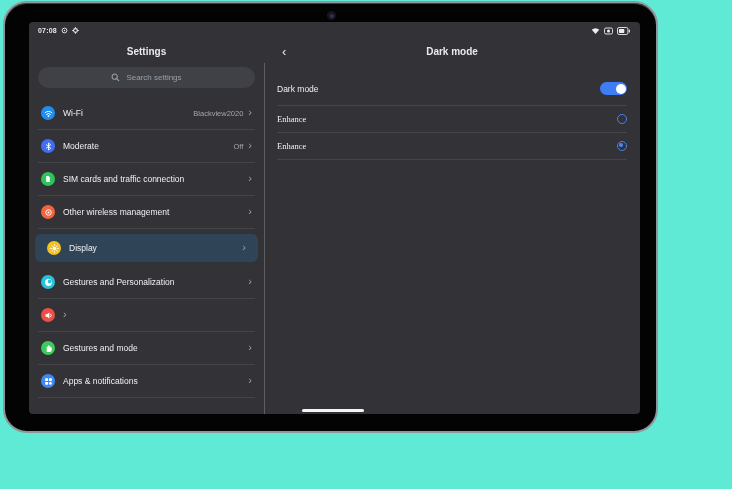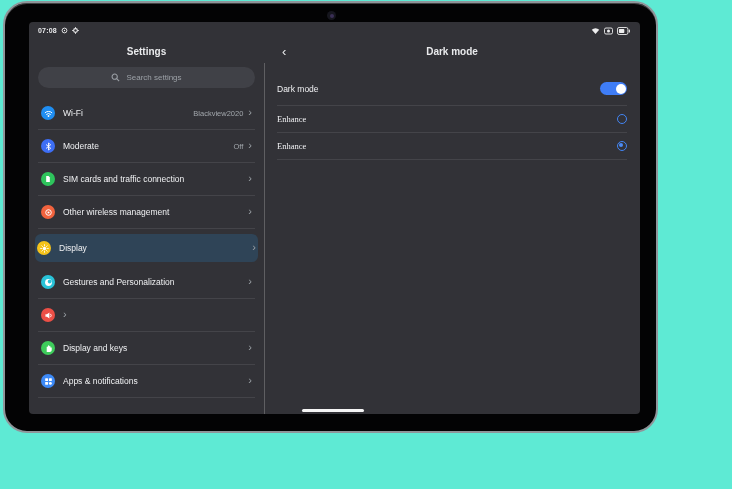--- a/index.html
+++ b/index.html
@@ -35,21 +35,21 @@
   
   .left-panel { width:235px; padding:0 9px; }
   .panel-title { height:25px; line-height:25px; text-align:center;
     font-size:10px; font-weight:bold; }
   .search { display:flex; align-items:center; gap:6px; height:21px;
     margin-top:3px; padding:0 9px; border-radius:11px; background:#404147;
     color:#9ba0a6; font-size:8px;justify-content:center; }
   .list { margin-top:9px; }
   .row { display:flex; align-items:center; height:33px; padding:0 3px;
     border-bottom:1px solid rgba(255,255,255,.09); }
-  .row.selected { height:28px; margin:5px -3px 4px -3px; padding:0 2px;
+  .row.selected { height:28px; margin:5px -3px 4px -3px; padding:0 12px;
     border-bottom:none; border-radius:6px; background:#2f4457; }
   .app-icon { flex:0 0 14px; width:14px; height:14px; border-radius:50%;
     display:inline-flex; align-items:center; justify-content:center;
     margin-right:8px; }
   .row-label { flex:1; font-size:8.5px; color:#f0f1f3; white-space:nowrap;
     overflow:hidden; }
   .row-value { font-size:7.5px; color:#a2a7ac; margin-right:5px;padding-left:20px; }
   .chev { font-size:11px; line-height:1; color:#9aa0a5; margin-top:-1px; }
 
   
@@ -222,21 +222,21 @@
                   </svg>
                 </span>
                 <span class="chev">›</span>
               </div>
               <div class="row">
                 <span class="app-icon" style="background:#3ecb5b">
                   <svg width="9" height="9" viewBox="0 0 10 10">
                     <path d="M3 9 V3.4 a0.7 0.7 0 0 1 1.4 0 V2 a0.7 0.7 0 0 1 1.4 0 v1 a0.7 0.7 0 0 1 1.4 0 v1.2 a0.7 0.7 0 0 1 1.4 0.7 V6.8 C8.6 8.2 7.6 9 6.3 9 z" fill="#fff"></path>
                   </svg>
                 </span>
-                <span class="row-label">Display and keys</span>
+                <span class="row-label">Gestures and mode</span>
                 <span class="chev">›</span>
               </div>
               <div class="row">
                 <span class="app-icon" style="background:#3d8af7">
                   <svg width="9" height="9" viewBox="0 0 10 10">
                     <g fill="#fff">
                       <rect x="1.3" y="1.3" width="3.2" height="3.2" rx="0.7"></rect>
                       <rect x="5.5" y="1.3" width="3.2" height="3.2" rx="0.7"></rect>
                       <rect x="1.3" y="5.5" width="3.2" height="3.2" rx="0.7"></rect>
                       <rect x="5.5" y="5.5" width="3.2" height="3.2" rx="1.6"></rect>

